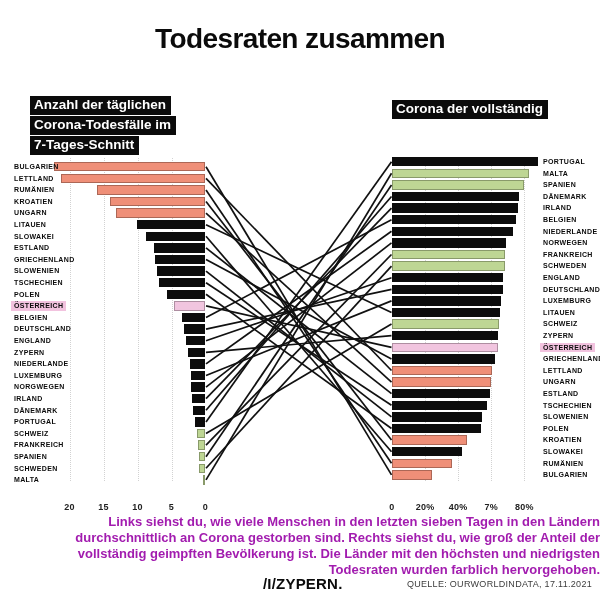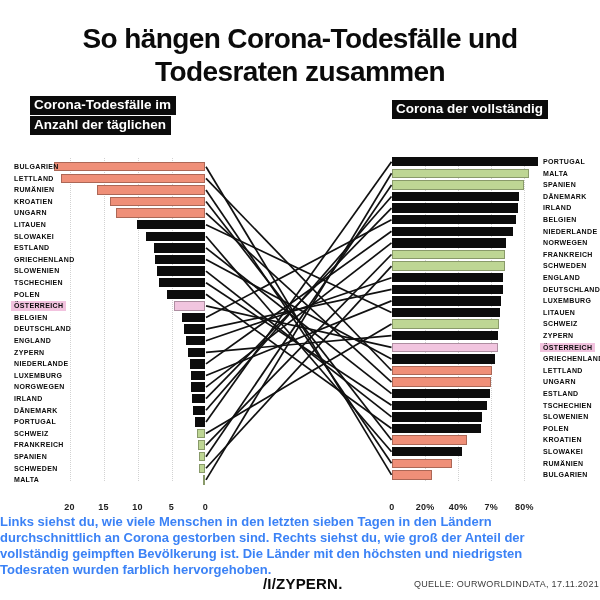--- a/index.html
+++ b/index.html
@@ -10,35 +10,35 @@
   .hdr-left{left:30px;top:96px;}
   .hdr-right{left:392px;top:100px;}
   .hdr .line{display:table;background:#0b0b0b;color:#fff;padding:1px 5px 2px 4px;margin-bottom:1px;white-space:nowrap;}
   .clabel{position:absolute;font-size:7px;font-weight:700;letter-spacing:0.35px;line-height:9.4px;white-space:nowrap;color:#0b0b0b;}
   .clabel.hl{background:#f2c3df;padding:0 3px;margin-left:-3px;}
   .bar{position:absolute;height:9.4px;}
   .bar.edged{box-sizing:border-box;border:1px solid rgba(0,0,0,0.28);}
   .grid{position:absolute;top:158px;height:323px;width:0;border-left:1px dotted #d2d2d2;}
   .tick{position:absolute;top:490px;transform:translateX(-50%);font-size:9px;font-weight:600;color:#222;letter-spacing:0.3px;margin-top:12px;}
   svg.lines{position:absolute;left:0;top:0;pointer-events:none;}
-  .desc{position:absolute;left:0;top:514px;width:600px;text-align:left;font-weight:700;font-size:13px;line-height:16px;color:#3b82f6;}
+  .desc{position:absolute;left:0;top:514px;width:600px;text-align:right;font-weight:700;font-size:13px;line-height:16px;color:#a21caf;}
   .logo{position:absolute;left:263px;top:575px;font-weight:700;font-size:15px;letter-spacing:0.2px;color:#0b0b0b;}
-  .source{position:absolute;right:1px;top:579px;font-size:9px;color:#3c3c3c;letter-spacing:0.3px;font-weight:400;}
+  .source{position:absolute;right:8px;top:579px;font-size:9px;color:#3c3c3c;letter-spacing:0.3px;font-weight:400;}
 </style>
 </head>
 <body>
 
 <div class="canvas">
   <div class="title">
-    <div>So hängen Corona-Todesfälle und</div>
     <div>Todesraten zusammen</div>
   </div>
   <div class="hdr hdr-left" id="hdr-left">
+      <div class="line">Anzahl der täglichen</div>
       <div class="line">Corona-Todesfälle im</div>
-      <div class="line">Anzahl der täglichen</div>
+      <div class="line">7-Tages-Schnitt</div>
     </div>
   <div class="hdr hdr-right" id="hdr-right">
       <div class="line">Corona der vollständig</div>
     </div>
   <div id="chart" style="position:absolute;left:0;top:0;width:600px;height:600px;">
       <div class="grid" style="left: 69.5px;"></div>
       <div class="grid" style="left: 103.5px;"></div>
       <div class="grid" style="left: 137.5px;"></div>
       <div class="grid" style="left: 171.5px;"></div>
       <div class="grid" style="left: 425.1px;"></div>

